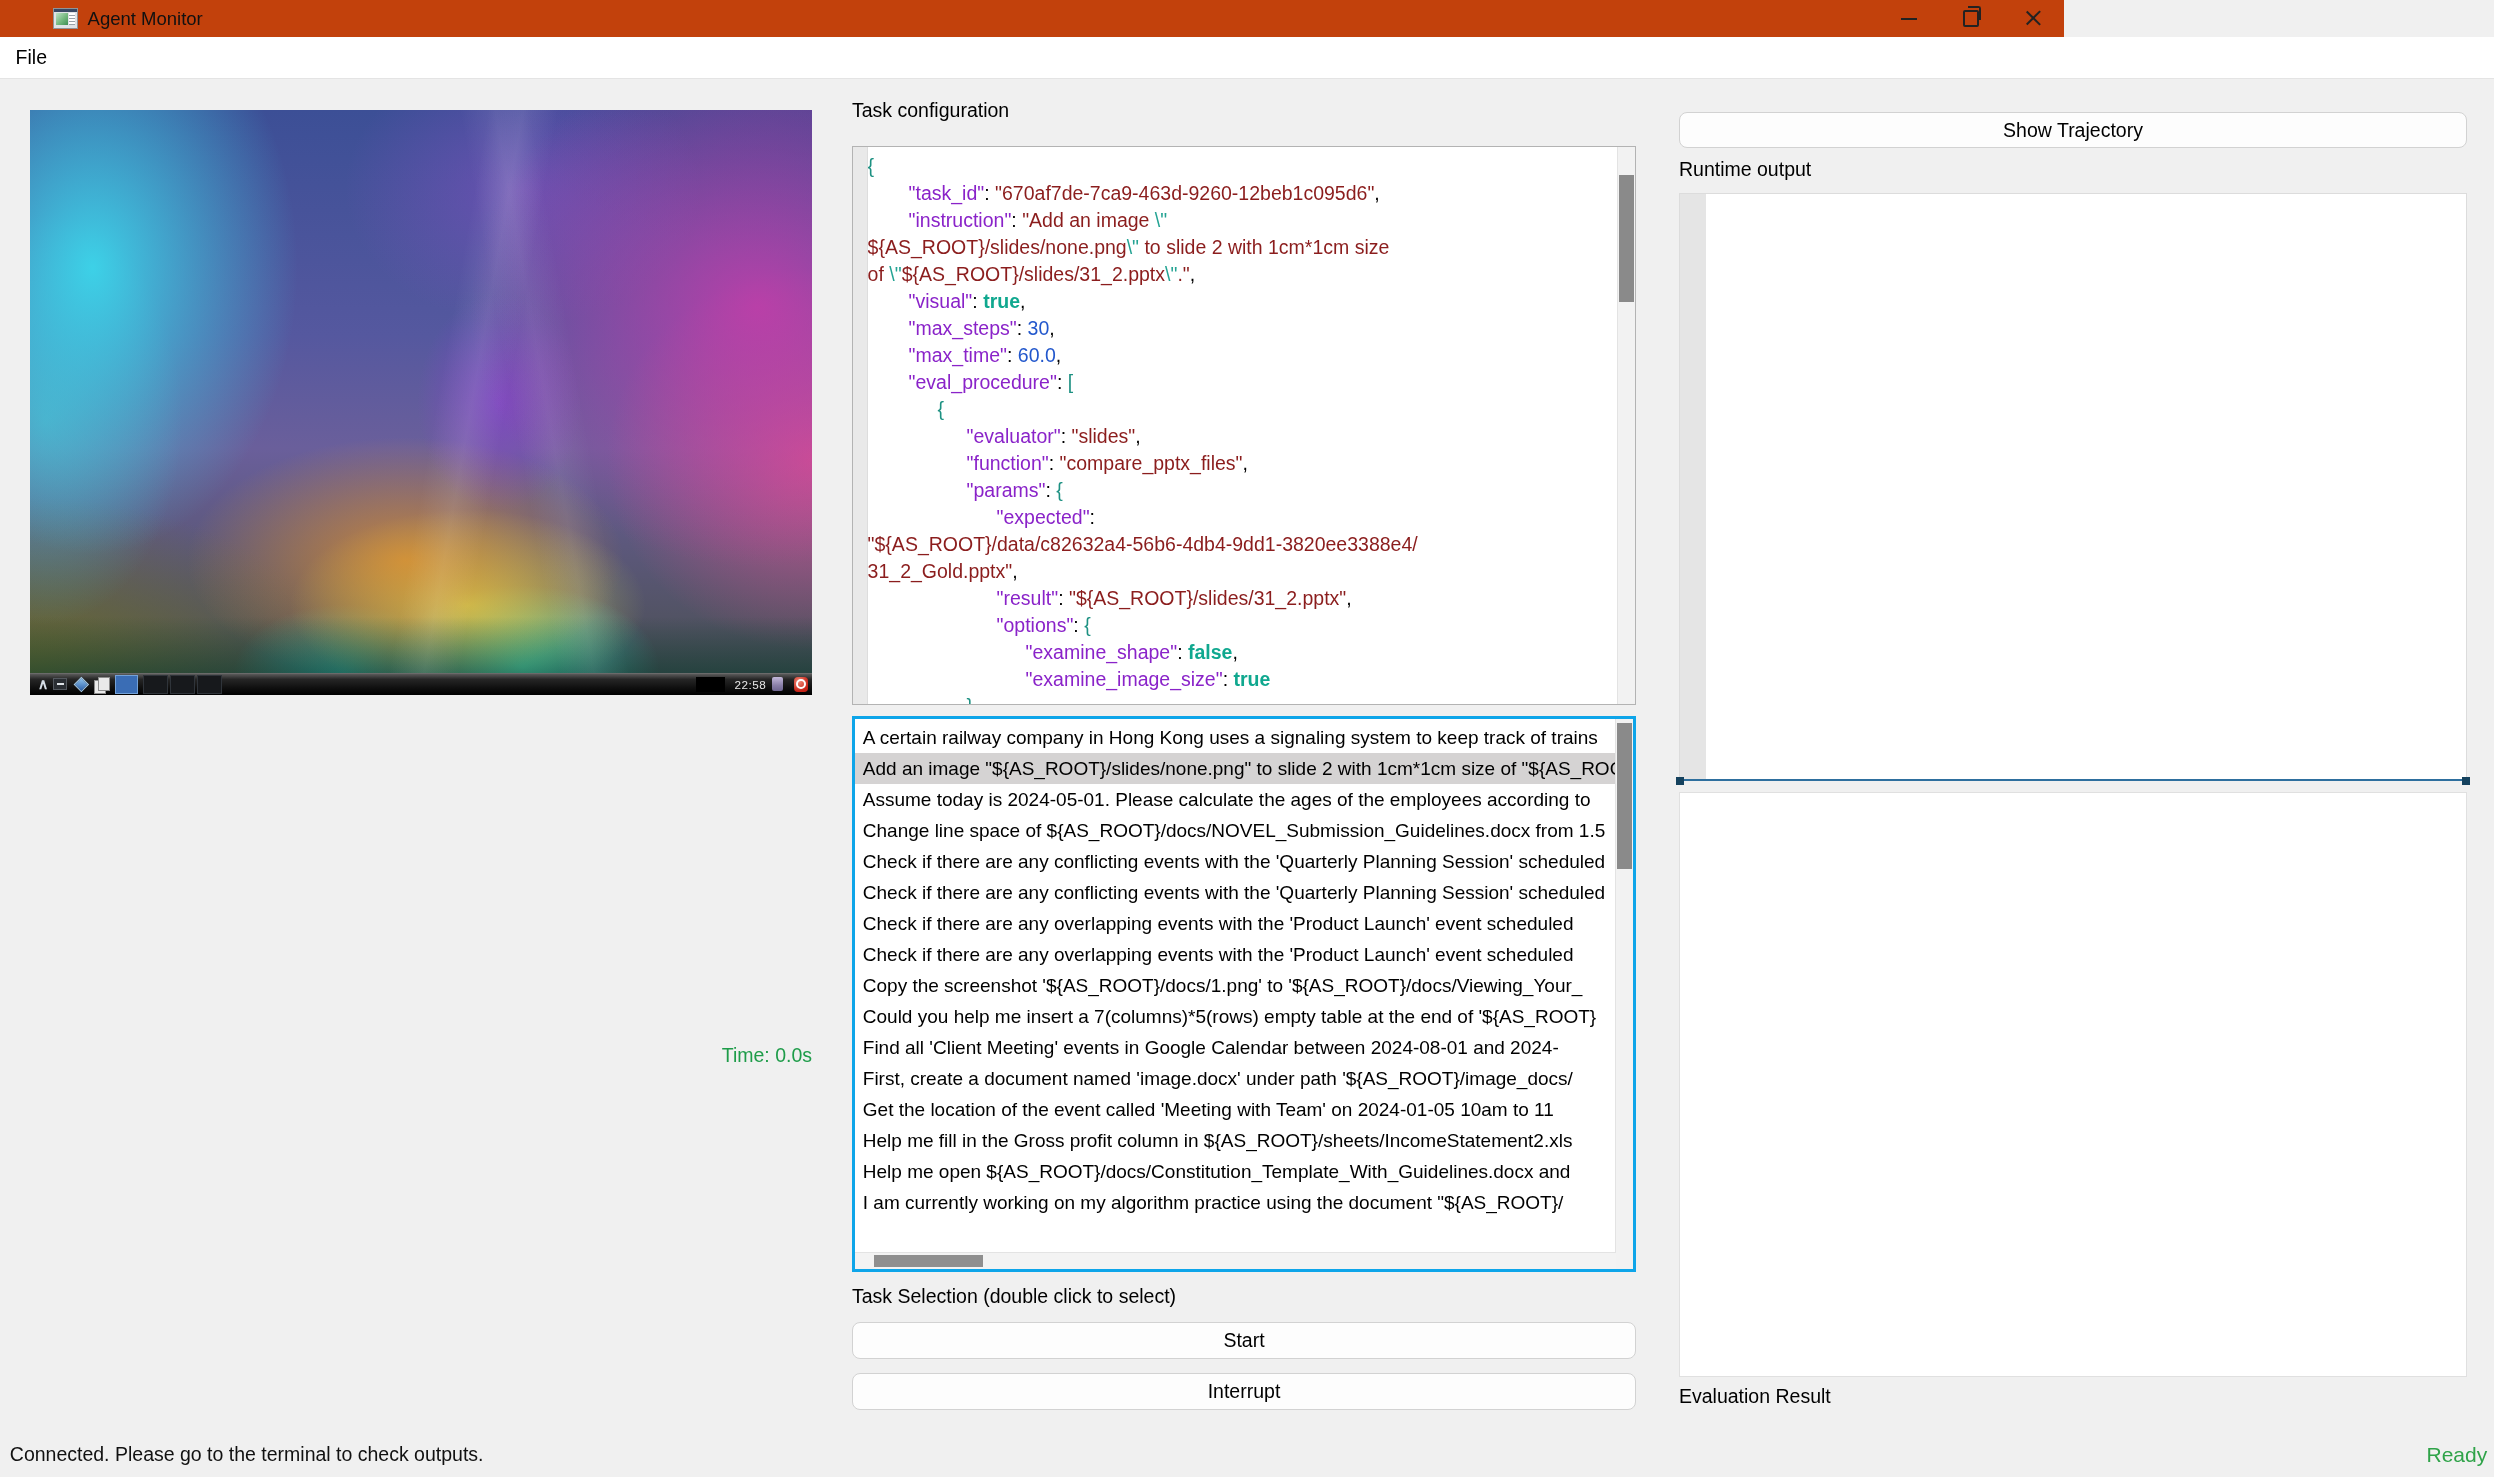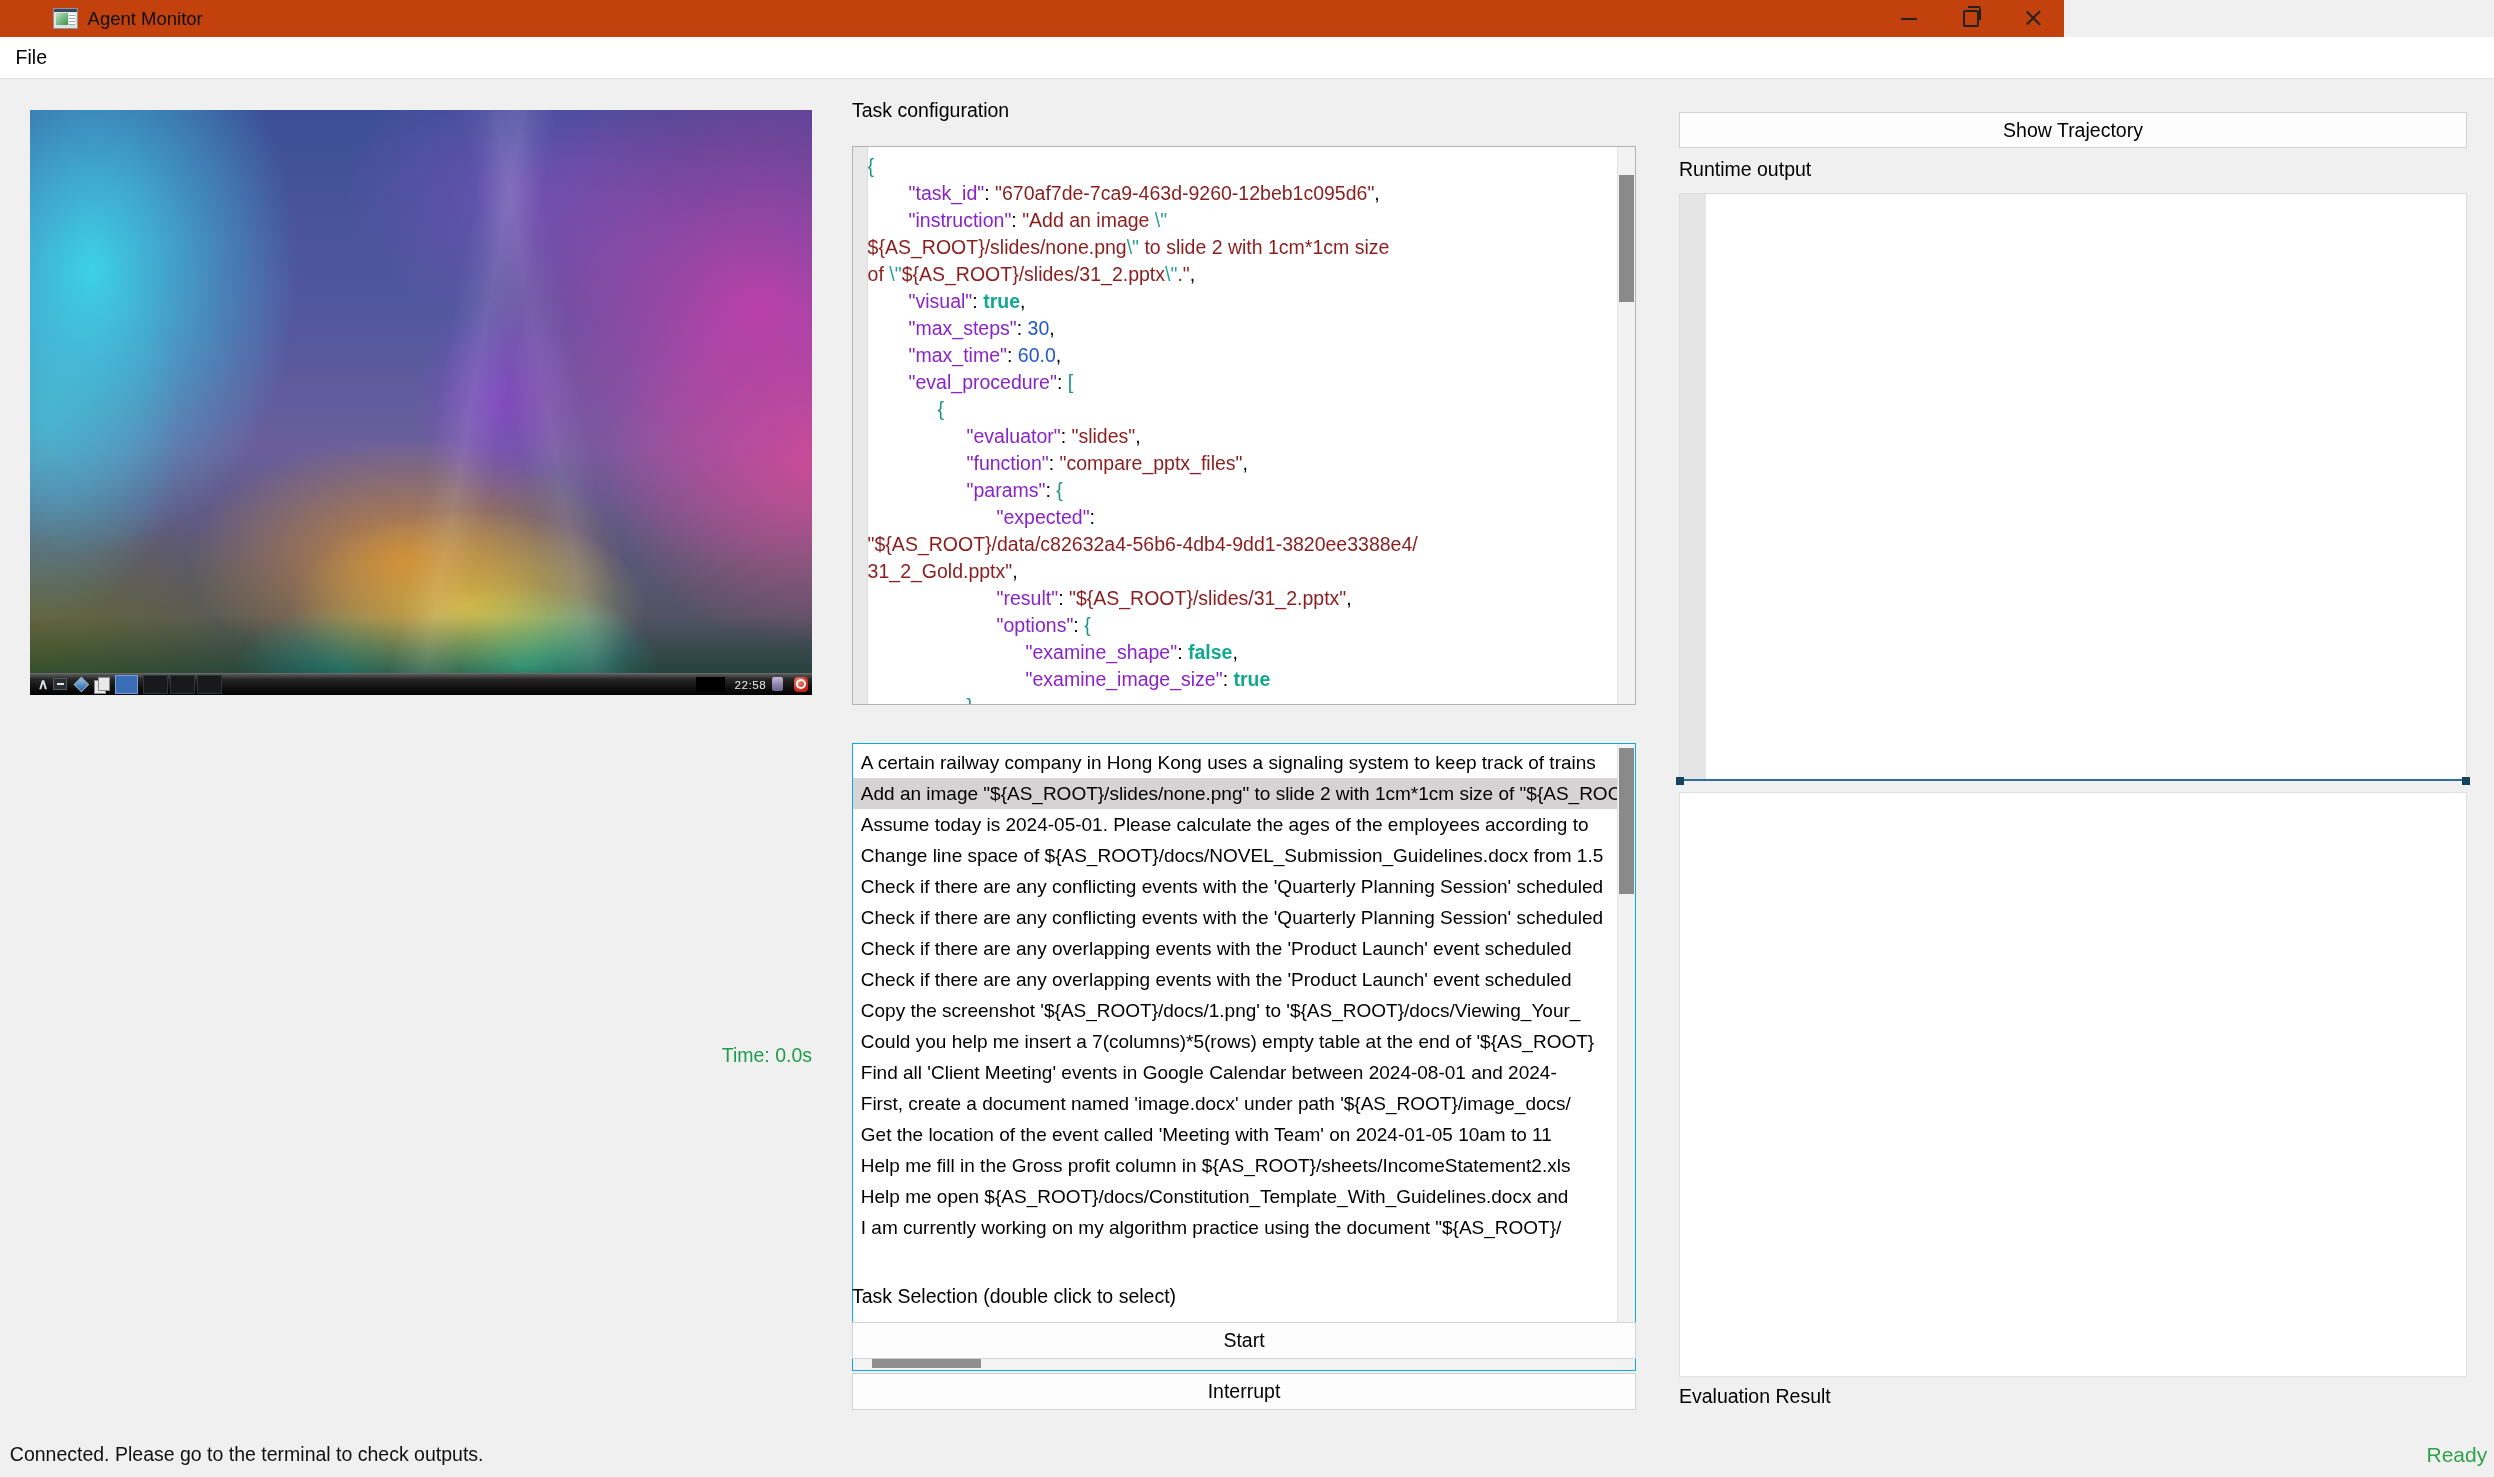--- a/index.html
+++ b/index.html
@@ -79,29 +79,29 @@
   .codebox{position:absolute;left:852px;top:146px;width:784px;height:559px;background:#fff;
            border:1px solid #b3b3b3;box-sizing:border-box;overflow:hidden;}
   .code-groove{position:absolute;left:0;top:0;bottom:0;width:13.7px;background:#e9e9e9;border-right:1px solid #ddd;}
   .code-content{position:absolute;left:14.6px;top:5.9px;right:17.6px;bottom:0;overflow:hidden;}
   .code-line{font-size:19.5px;line-height:27px;white-space:pre;}
   .tok-key{color:#8a23c9;} .tok-str{color:#8b1d1d;} .tok-esc{color:#23a393;}
   .tok-bool{color:#10a88f;font-weight:bold;} .tok-num{color:#2257cc;}
   .tok-brace{color:#1d9182;} .tok-punct{color:#000;}
   .vscroll{position:absolute;right:0;top:0;bottom:0;width:16.6px;background:#f2f2f2;border-left:1px solid #e3e3e3;}
   .vthumb{position:absolute;left:1px;right:1px;background:#8a8a8a;}
-  .listbox{position:absolute;left:852px;top:743px;width:784px;height:628px;background:#fff;
-           border:1px solid #0ea5e9;box-sizing:border-box;overflow:hidden;}
+  .listbox{position:absolute;left:852px;top:716px;width:784px;height:556px;background:#fff;
+           border:3px solid #0ea5e9;box-sizing:border-box;overflow:hidden;}
   .list-content{position:absolute;left:0;top:2.9px;right:16.6px;bottom:16.6px;overflow:hidden;}
   .list-row{height:31px;line-height:31px;font-size:19px;padding-left:7.8px;
             white-space:nowrap;overflow:hidden;}
   .list-row.selected{background:#d5d3d3;}
   .hscroll{position:absolute;left:0;right:16.6px;bottom:0;height:15.6px;background:#f3f3f3;border-top:1px solid #e3e3e3;}
   .hthumb{position:absolute;top:2px;bottom:2px;background:#8f8f8f;}
-  .btn{position:absolute;background:#fdfdfd;border:1px solid #d2d2d2;border-radius:0;
+  .btn{position:absolute;background:#fdfdfd;border:1px solid #d2d2d2;border-radius:8px;
        font-size:19.5px;display:flex;align-items:center;justify-content:center;cursor:default;box-sizing:border-box;text-align:center;}
   
   .runtime-box{position:absolute;left:1679px;top:193px;width:788px;height:588px;background:#fff;
                border:1px solid #dcdcdc;border-bottom:2.9px solid #2e6f9e;box-sizing:border-box;}
   .rt-groove{position:absolute;left:0;top:0;bottom:0;width:26px;background:#e5e5e5;}
   .corner-sq{position:absolute;width:7.8px;height:7.8px;background:#15425e;}
   .eval-box{position:absolute;left:1679px;top:792px;width:788px;height:585px;background:#fff;
             border:1px solid #e0e0e0;box-sizing:border-box;}
   
   .status-msg{position:absolute;left:9.8px;top:1443px;font-size:19.5px;color:#111;}

